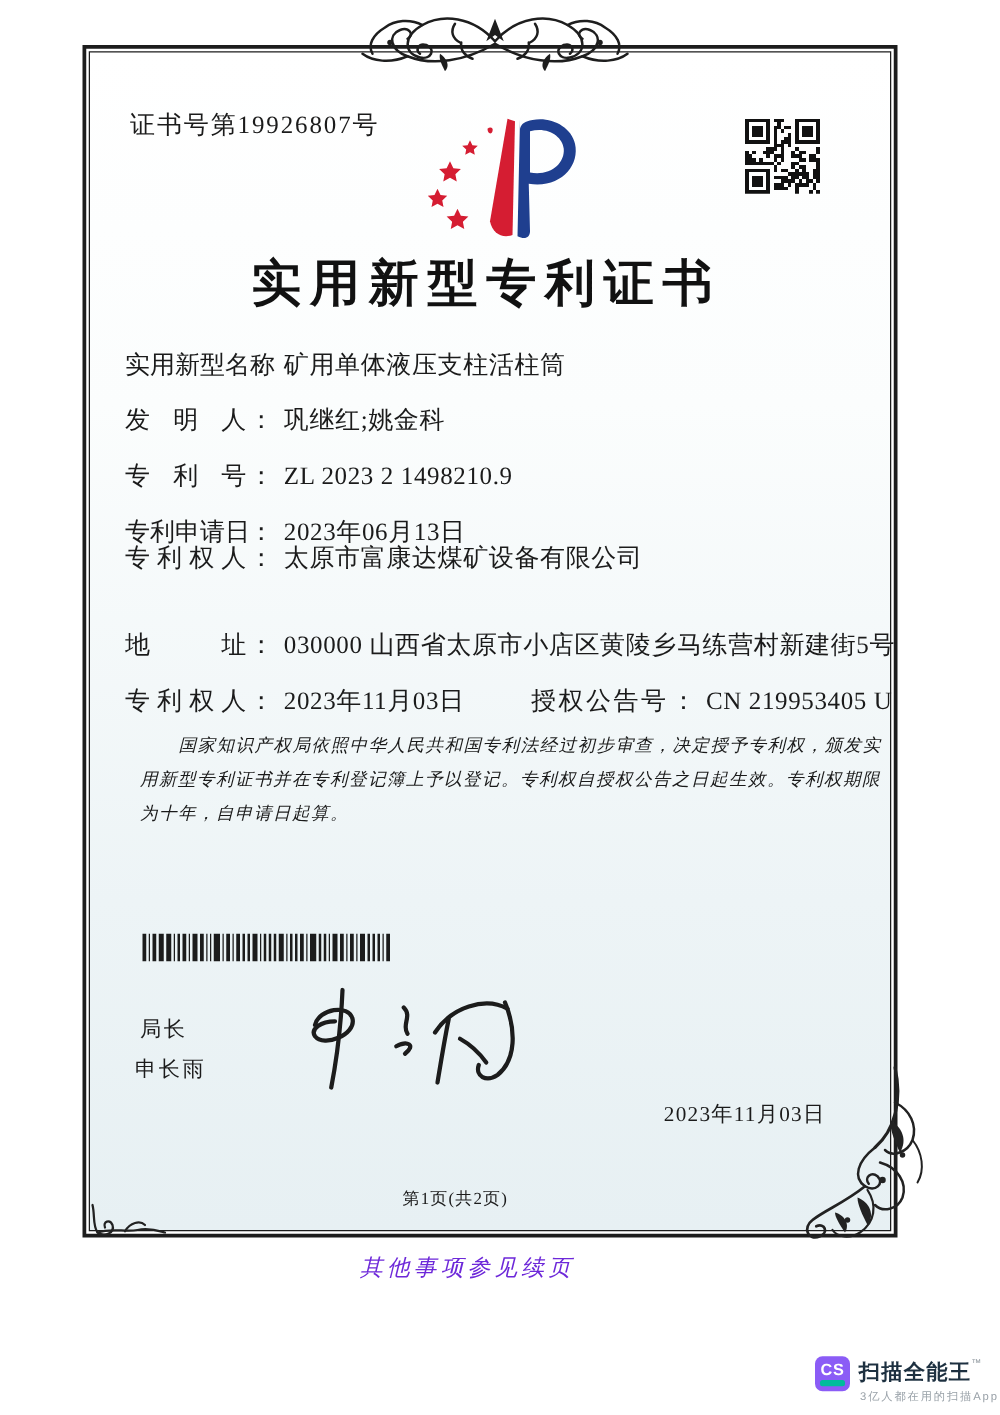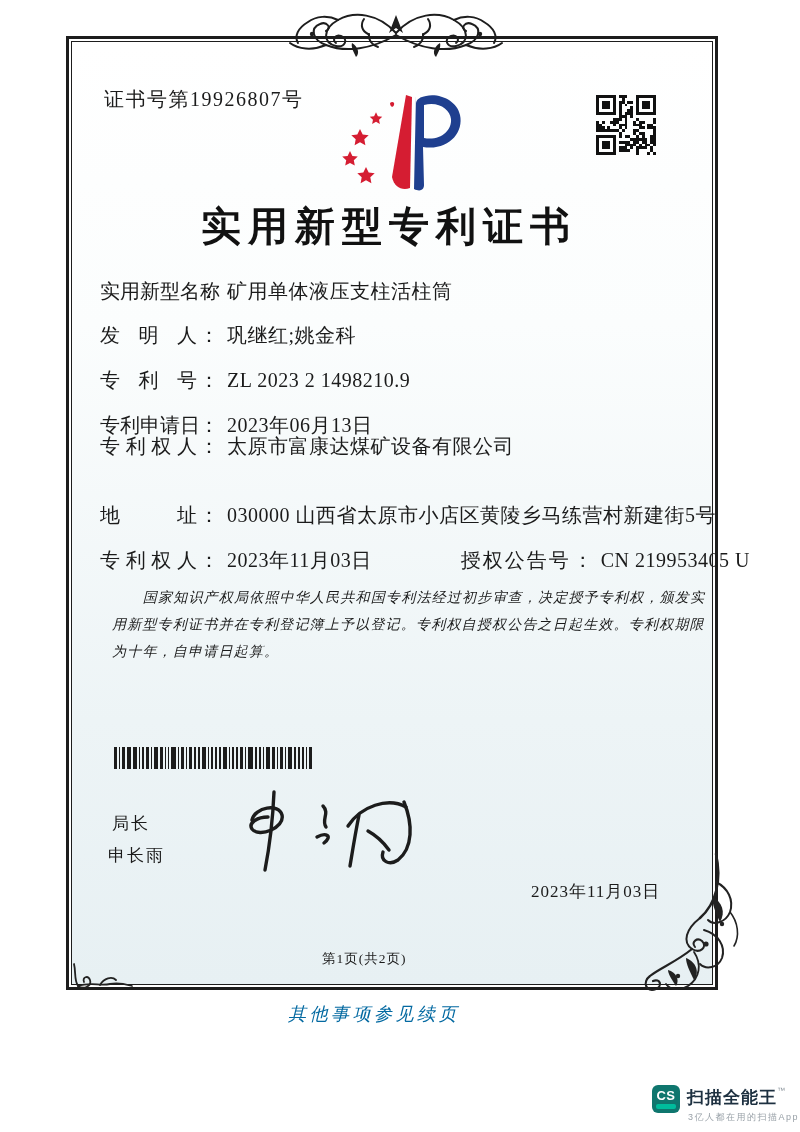--- a/index.html
+++ b/index.html
@@ -18,42 +18,42 @@
   .cert-no{left:104px;top:86px;font-size:20px;letter-spacing:1.5px;}
   .logo{left:320px;top:93px;width:144px;height:102px;}
   .qr{left:596px;top:95px;width:60px;height:60px;}
   .title{left:66px;top:199px;width:646px;text-align:center;
     font-size:40px;font-weight:700;letter-spacing:7px;color:#111;}
   
   .field-row{left:100px;width:600px;height:24px;font-size:20px;white-space:nowrap;}
   .lbl{display:inline-block;width:97px;text-align:justify;text-align-last:justify;vertical-align:top;}
   .colon{display:inline-block;margin:0 2px 0 2px;}
   .val{display:inline-block;margin-left:6px;letter-spacing:0.5px;}
-  .pair2{display:inline-block;margin-left:84px;}
+  .pair2{display:inline-block;margin-left:48px;}
   .pair2 .lbl2{letter-spacing:2px;}
   
   .legal{left:100px;top:584px;width:610px;font-size:14px;line-height:27px;
     font-style:italic;letter-spacing:1.2px;color:#1a1a1a;}
   .legal p{margin:0 0 13px 12px;text-indent:2.2em;}
   
   .barcode{left:114px;top:747px;width:200px;height:22px;display:flex;align-items:stretch;}
   .barcode div{background:#1c1c1c;margin-right:2px;}
   
   .sig-title{left:112px;top:812px;font-size:17px;letter-spacing:2px;}
   .sig-name{left:108px;top:844px;font-size:17px;letter-spacing:2px;}
   .sig-svg{left:222px;top:786px;width:210px;height:92px;}
   .issue-date{left:531px;top:880px;font-size:17px;letter-spacing:1px;}
   .page-num{left:322px;top:950px;font-size:13.5px;letter-spacing:1px;}
-  .footer-note{left:288px;top:1002px;font-size:18px;font-style:italic;letter-spacing:3.5px;color:#0369a1;}
+  .footer-note{left:288px;top:1002px;font-size:18px;font-style:italic;letter-spacing:3.5px;color:#6d28d9;}
   
   .orn-top{left:268px;top:3px;width:256px;height:56px;}
   .orn-br{left:642px;top:852px;width:112px;height:146px;}
   .orn-bl{left:70px;top:958px;width:64px;height:34px;}
   
-  .wm-icon{left:652px;top:1085px;width:28px;height:28px;border-radius:6px;background:#0f766e;
+  .wm-icon{left:652px;top:1085px;width:28px;height:28px;border-radius:6px;background:#8b5cf6;
     font-family:"Liberation Sans","DejaVu Sans",sans-serif;}
   .wm-icon .cs{position:absolute;top:3px;left:0;width:100%;text-align:center;
     color:#ffffff;font-size:13px;font-weight:700;letter-spacing:0.5px;}
   .wm-icon .teal{position:absolute;left:4px;right:4px;bottom:4px;height:5px;border-radius:2px;background:#00bc9c;}
   .wm-brand{left:687px;top:1086px;font-size:17px;font-weight:700;color:#1d3040;
     font-family:"Liberation Sans","DejaVu Sans",sans-serif;letter-spacing:1px;}
   .wm-tm{font-size:8px;vertical-align:top;color:#8e979e;font-weight:400;}
   .wm-tagline{left:688px;top:1111px;font-size:9px;color:#99a1a8;letter-spacing:1.5px;
     font-family:"Liberation Sans","DejaVu Sans",sans-serif;}
 </style>

